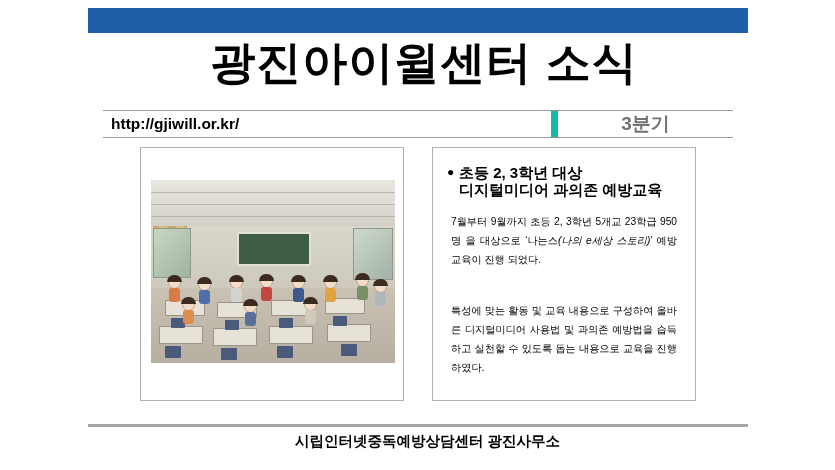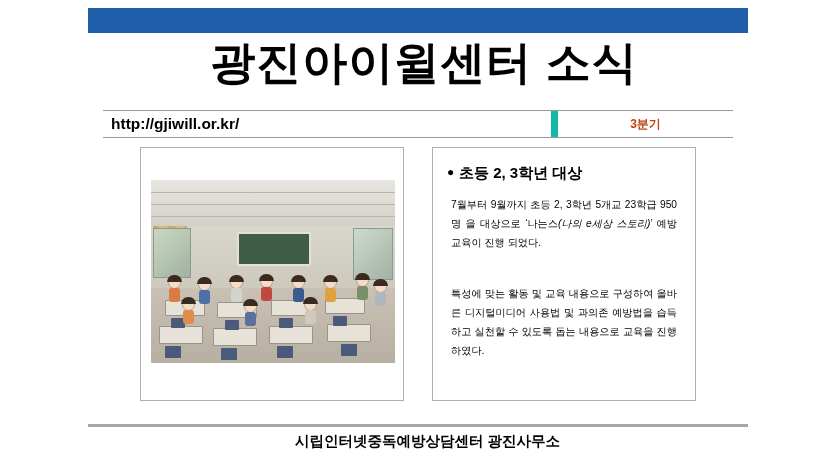--- a/index.html
+++ b/index.html
@@ -64,23 +64,23 @@
     font-size: 15.5px;
     font-weight: bold;
     color: #000;
     border-right: 7px solid #14b8a6;
   }
   .bar-quarter {
     width: 175px;
     display: flex;
     align-items: center;
     justify-content: center;
-    font-size: 12px;
-    font-weight: bold;
-    color: #c2410c;
+    font-size: 19px;
+    font-weight: bold;
+    color: #737373;
   }
   
   .photo-box {
     position: absolute;
     left: 140px;
     top: 147px;
     width: 264px;
     height: 254px;
     border: 1px solid #b0b0b0;
     background: #ffffff;
@@ -314,20 +314,21 @@
           <div class="body" style="background:#cfcabc;"></div>
       </div>
     </div>
   </div>
 
   <div class="text-box">
     <div class="bullet-row">
       <div class="bullet-dot">●</div>
       <div class="bullet-text">
         <div>초등 2, 3학년 대상</div>
+        <div>디지털미디어 과의존 예방교육</div>
       </div>
     </div>
 
     <div class="para">
       <span>7월부터 9월까지 초등 2, 3학년 5개교 23학급 950명</span>
       <span>을 대상으로 ‘나는스</span><span class="emph-italic">(나의 e세상 스토리)</span><span>’ 예방교육이 진행</span>
       <span>되었다.</span>
     </div>
 
     <div class="para second">

